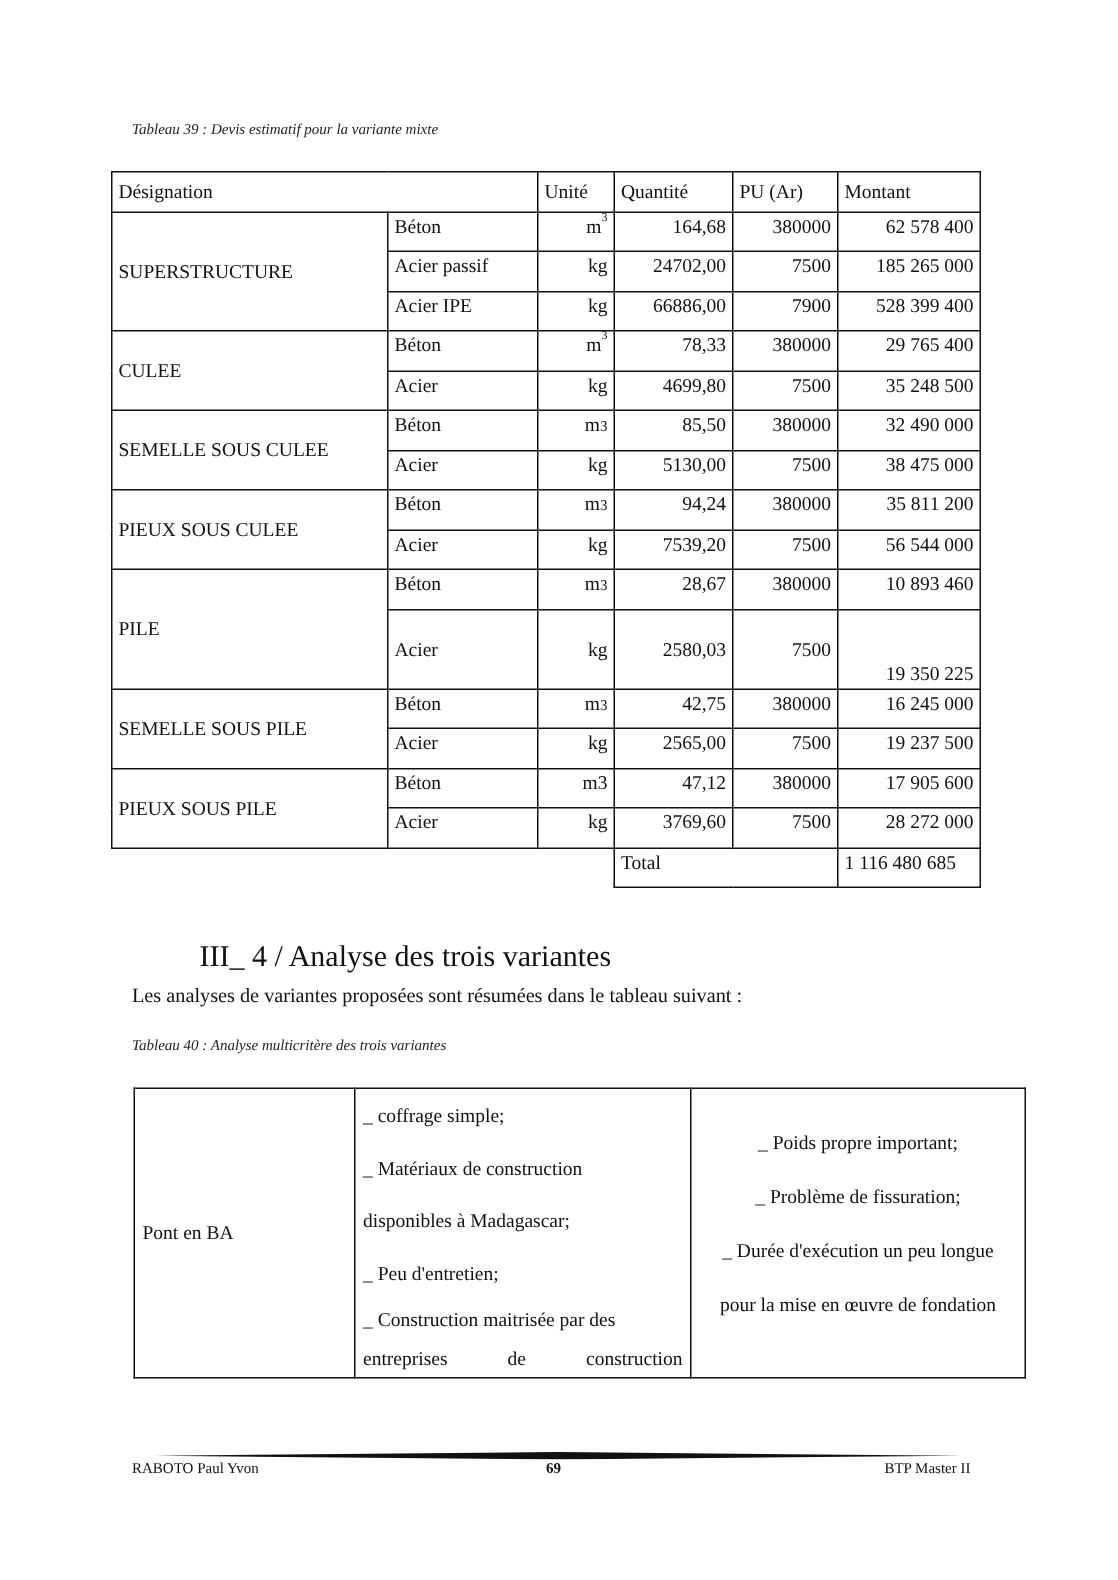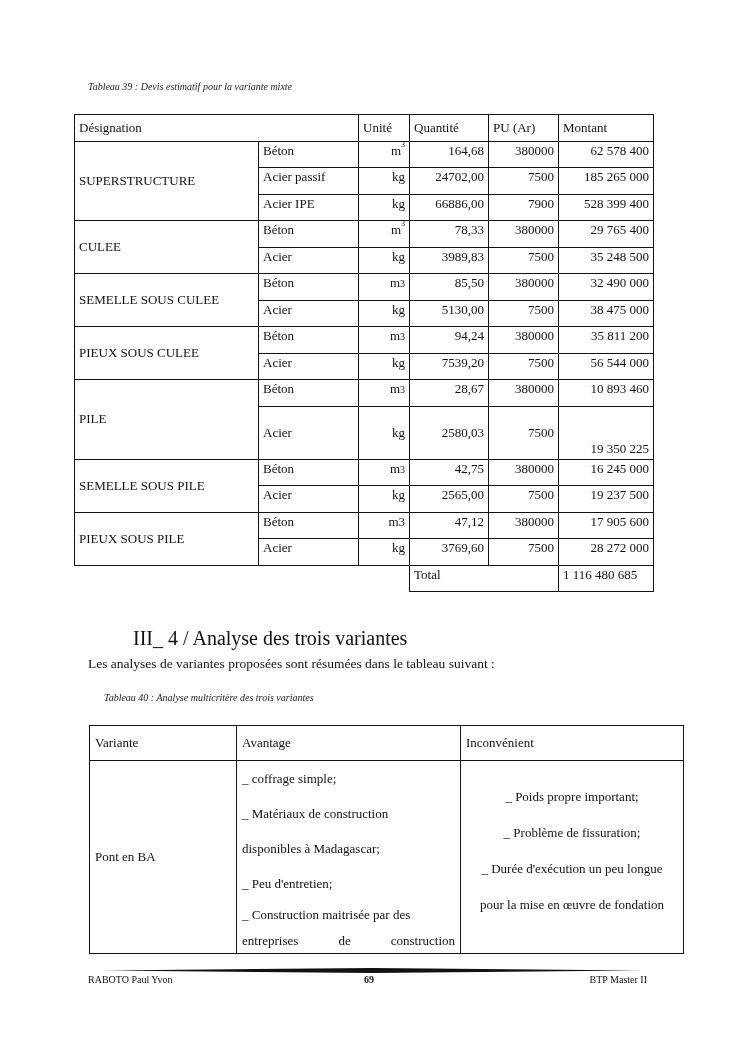--- a/index.html
+++ b/index.html
@@ -1,21 +1,21 @@
 <!DOCTYPE html>
 <html><head>
 <meta charset="utf-8">
 <style>
   * { box-sizing: border-box; margin: 0; padding: 0; }
   html, body { width: 745px; height: 1053px; background: #ffffff; }
   body { position: relative; font-family: "Liberation Serif", serif; color: #111; overflow: hidden; }
 
   .caption { position: absolute; font-style: italic; font-size: 10px; color: #222; text-align: center; }
   #cap39 { left: 88px; top: 81px; }
-  #cap40 { left: 104px; top: 692px; }
+  #cap40 { left: 88px; top: 692px; }
 
   table { border-collapse: collapse; position: absolute; }
   td { border: 1px solid #111; font-size: 13px; padding: 0 4px; vertical-align: middle; white-space: nowrap; }
   .r { text-align: right; }
   .nb { border: none !important; }
 
   #t39 { left: 74px; top: 114px; width: 579px; table-layout: fixed; }
   #t39 td { height: 26.5px; }
   #t39 .tall { height: 53px; }
   .bottom { vertical-align: bottom; padding-bottom: 2px; }
@@ -92,21 +92,21 @@
     <td rowspan="2">CULEE</td>
     <td class="top">Béton</td>
     <td class="r top"><span>m</span><sup>3</sup></td>
     <td class="r top">78,33</td>
     <td class="r top">380000</td>
     <td class="r top">29 765 400</td>
   </tr>
   <tr>
     <td class="top">Acier</td>
     <td class="r top">kg</td>
-    <td class="r top">3989,83</td>
+    <td class="r top">4699,80</td>
     <td class="r top">7500</td>
     <td class="r top">35 248 500</td>
   </tr>
 
   <tr>
     <td rowspan="2">SEMELLE SOUS CULEE</td>
     <td class="top">Béton</td>
     <td class="r top"><span>m</span><span class="sub3">3</span></td>
     <td class="r top">85,50</td>
     <td class="r top">380000</td>
@@ -197,25 +197,20 @@
 
 <div id="cap40" class="caption">Tableau 40 : Analyse multicritère des trois variantes</div>
 
 <table id="t40">
   <colgroup>
     <col style="width:147px">
       <col style="width:224px">
       <col style="width:223px">
   </colgroup>
   <tbody>
-      <tr class="hdr">
-    <td>Variante</td>
-    <td>Avantage</td>
-    <td>Inconvénient</td>
-  </tr>
   <tr>
     <td class="variant">Pont en BA</td>
     <td class="avantage-cell">
       <div class="line">_ coffrage simple;</div>
       <div class="line">_ Matériaux de construction</div>
       <div class="line">disponibles à Madagascar;</div>
       <div class="line">_ Peu d'entretien;</div>
       <div class="line" style="height:28px;line-height:28px">_ Construction maitrisée par des</div>
       <div class="line just" style="height:24px;line-height:24px">entreprises de construction</div>
     </td>

